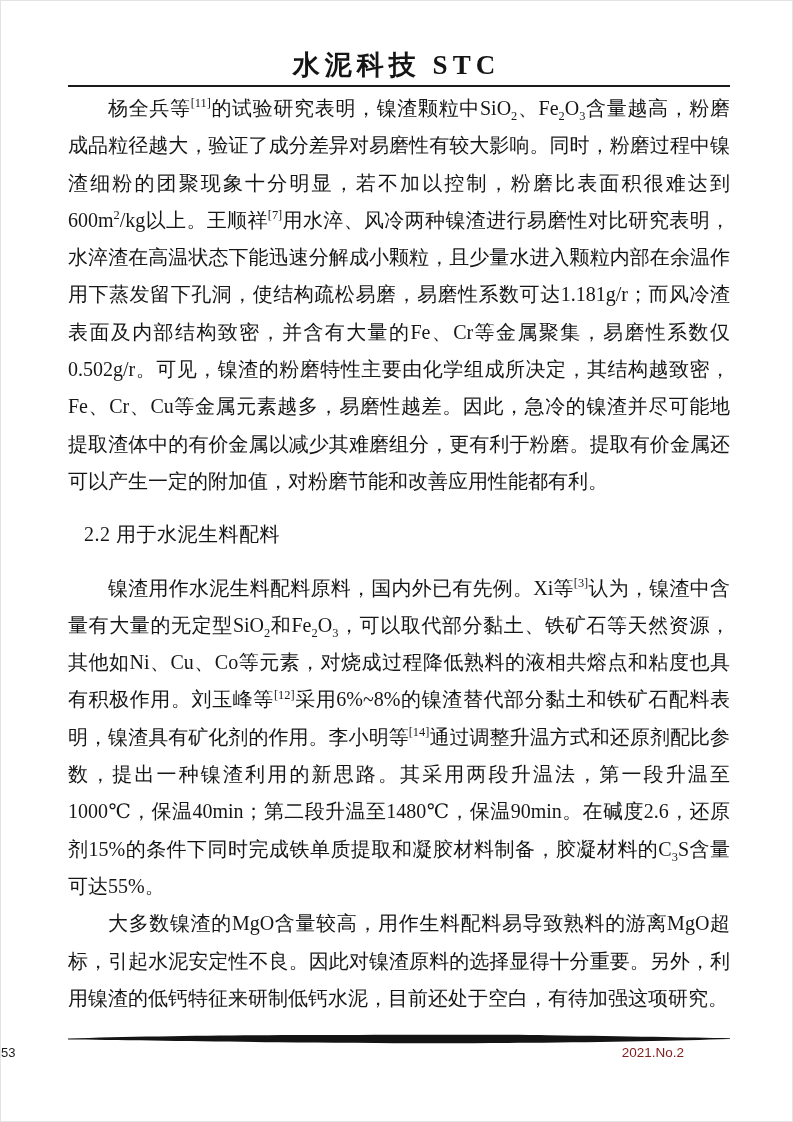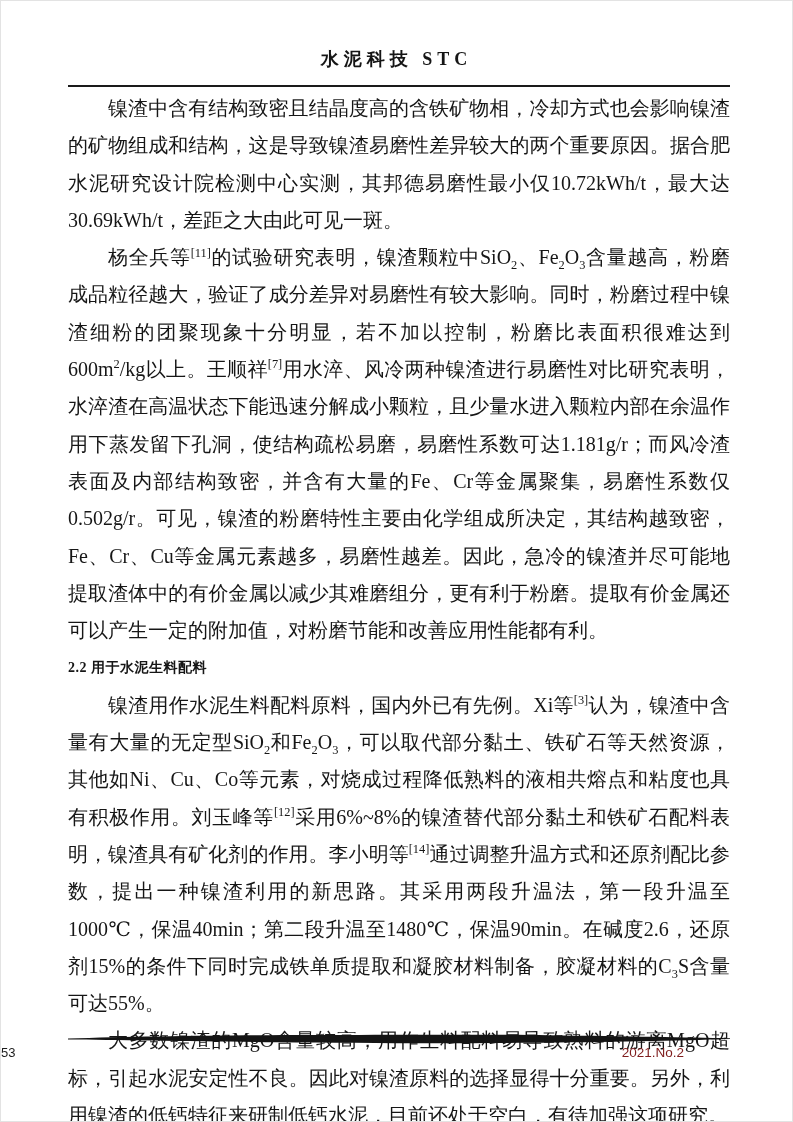--- a/index.html
+++ b/index.html
@@ -9,40 +9,40 @@
     background:#fff;
     box-sizing:border-box;
     border:1px solid #e3e3e3;
     font-family:"Liberation Serif","DejaVu Serif",serif;
     color:#1c1c1c;
     overflow:hidden;
   }
   .header-title{
     position:absolute;top:46px;left:0;width:100%;
     text-align:center;
-    font-size:18px;
+    font-size:27px;
     font-weight:600;
     letter-spacing:5px;
     color:#151515;
   }
   .header-rule{
     position:absolute;left:67px;top:84px;width:662px;height:2px;
     background:#1a1a1a;
   }
   .content{
     position:absolute;left:67px;top:89px;width:662px;
     font-size:20px;
     line-height:37.3px;
     text-align:justify;
     text-justify:inter-ideograph;
     color:#161616;
   }
   .content p.paragraph{margin:0;text-indent:2em;}
   .content h2.heading{
-    margin:0;font-size:14px;font-weight:bold;line-height:37.3px;
+    margin:16px;font-size:20px;font-weight:normal;line-height:37.3px;
     text-indent:0;letter-spacing:0.5px;
   }
   .content sup{font-size:0.62em;line-height:0;vertical-align:super;margin-top:36px;}
   .content sub{font-size:0.62em;line-height:0;vertical-align:sub;}
   .footer-rule{
     position:absolute;left:67px;top:1033px;width:662px;height:10px;
   }
   .footer-rule svg{display:block;width:662px;height:10px;}
   .page-number{
     position:absolute;top:1044px;left:0;width:100%;
@@ -60,21 +60,20 @@
 <body>
 
 <div class="page">
 
   <div class="header-title">水泥科技 STC</div>
 
   <div class="header-rule"></div>
 
   <div class="content">
 
-  <p class="paragraph">镍渣中含有结构致密且结晶度高的含铁矿物相，冷却方式也会影响镍渣的矿物组成和结构，这是导致镍渣易磨性差异较大的两个重要原因。据合肥水泥研究设计院检测中心实测，其邦德易磨性最小仅10.72kWh/t，最大达30.69kWh/t，差距之大由此可见一斑。</p>
       <p class="paragraph">杨全兵等<sup>[11]</sup>的试验研究表明，镍渣颗粒中SiO<sub>2</sub>、Fe<sub>2</sub>O<sub>3</sub>含量越高，粉磨成品粒径越大，验证了成分差异对易磨性有较大影响。同时，粉磨过程中镍渣细粉的团聚现象十分明显，若不加以控制，粉磨比表面积很难达到600m<sup>2</sup>/kg以上。王顺祥<sup>[7]</sup>用水淬、风冷两种镍渣进行易磨性对比研究表明，水淬渣在高温状态下能迅速分解成小颗粒，且少量水进入颗粒内部在余温作用下蒸发留下孔洞，使结构疏松易磨，易磨性系数可达1.181g/r；而风冷渣表面及内部结构致密，并含有大量的Fe、Cr等金属聚集，易磨性系数仅0.502g/r。可见，镍渣的粉磨特性主要由化学组成所决定，其结构越致密，Fe、Cr、Cu等金属元素越多，易磨性越差。因此，急冷的镍渣并尽可能地提取渣体中的有价金属以减少其难磨组分，更有利于粉磨。提取有价金属还可以产生一定的附加值，对粉磨节能和改善应用性能都有利。</p>
       <h2 class="heading">2.2 用于水泥生料配料</h2>
       <p class="paragraph">镍渣用作水泥生料配料原料，国内外已有先例。Xi等<sup>[3]</sup>认为，镍渣中含量有大量的无定型SiO<sub>2</sub>和Fe<sub>2</sub>O<sub>3</sub>，可以取代部分黏土、铁矿石等天然资源，其他如Ni、Cu、Co等元素，对烧成过程降低熟料的液相共熔点和粘度也具有积极作用。刘玉峰等<sup>[12]</sup>采用6%~8%的镍渣替代部分黏土和铁矿石配料表明，镍渣具有矿化剂的作用。李小明等<sup>[14]</sup>通过调整升温方式和还原剂配比参数，提出一种镍渣利用的新思路。其采用两段升温法，第一段升温至1000℃，保温40min；第二段升温至1480℃，保温90min。在碱度2.6，还原剂15%的条件下同时完成铁单质提取和凝胶材料制备，胶凝材料的C<sub>3</sub>S含量可达55%。</p>
       <p class="paragraph">大多数镍渣的MgO含量较高，用作生料配料易导致熟料的游离MgO超标，引起水泥安定性不良。因此对镍渣原料的选择显得十分重要。另外，利用镍渣的低钙特征来研制低钙水泥，目前还处于空白，有待加强这项研究。</p>
     </div>
 
   <div class="footer-rule">
     <svg viewBox="0 0 662 10" preserveAspectRatio="none">
       <path d="M0,4.6 C70,2.2 170,1.2 240,1.0 C330,0.6 420,0.4 480,1.2 C560,2.2 620,3.4 662,4.2
                L662,5.0 C610,6.6 540,8.2 460,8.8 C380,9.4 290,9.2 210,8.2 C130,7.2 50,6.0 0,5.4 Z" fill="#141414"></path>

